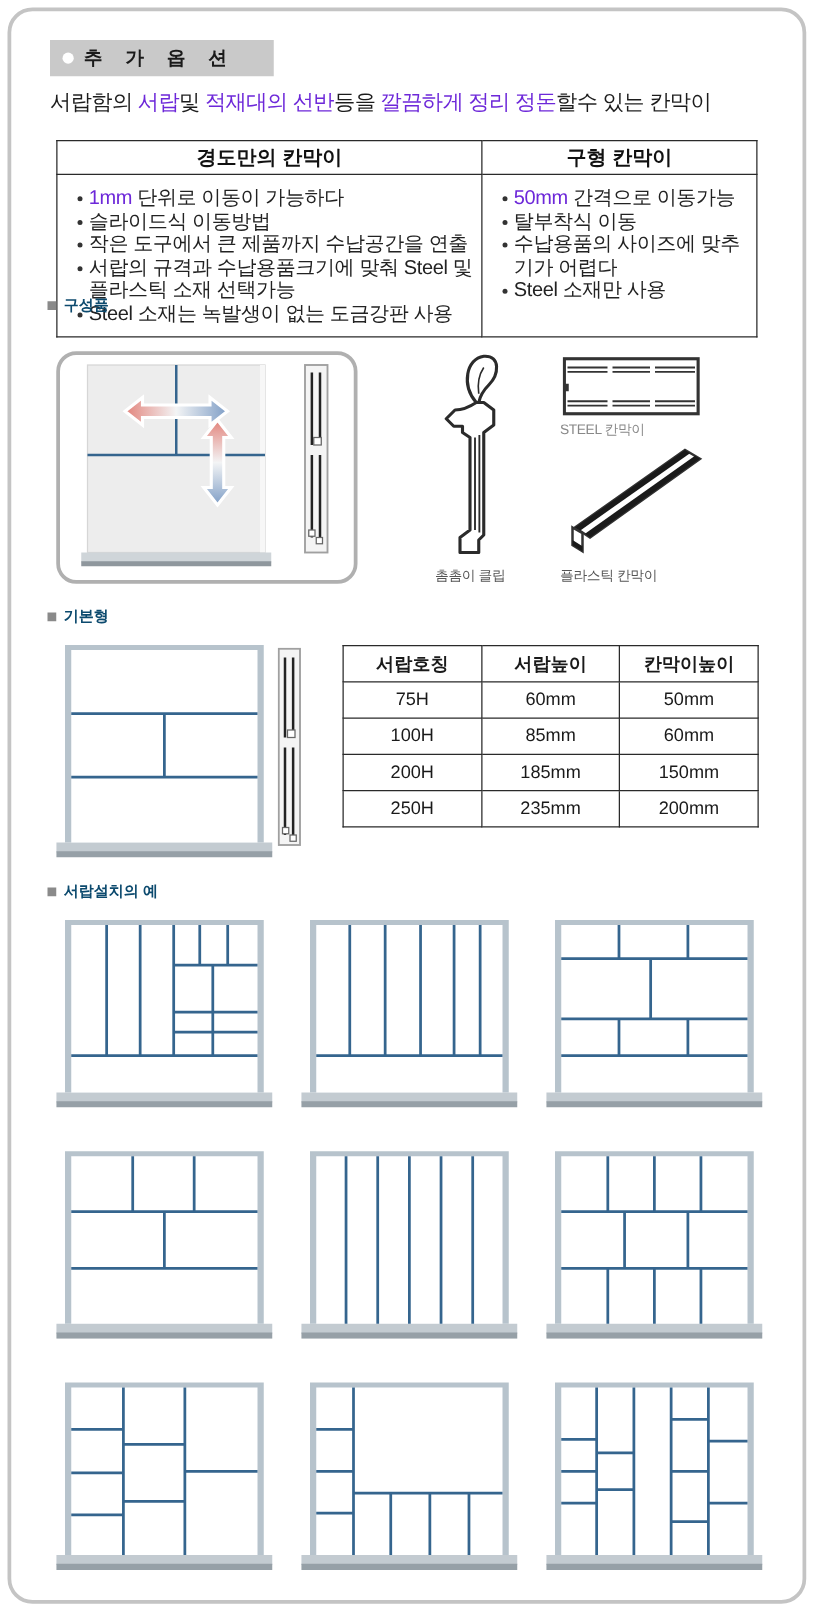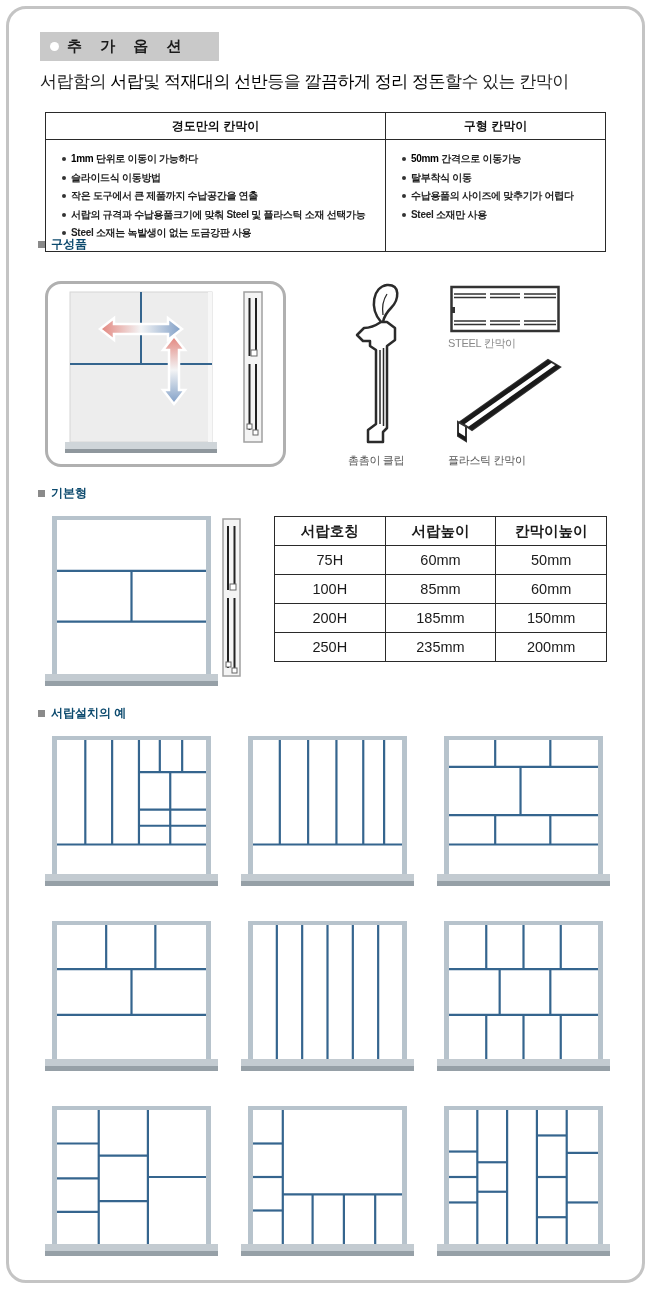--- a/index.html
+++ b/index.html
@@ -7,30 +7,30 @@
   #page{position:relative;width:651px;height:1289px;background:#fff;overflow:hidden;}
   .page-border{position:absolute;left:6px;top:6px;right:6px;bottom:6px;border:3px solid #c4c4c4;border-radius:20px;pointer-events:none;}
 
   
   .badge{position:absolute;left:40px;top:32px;background:#c9c9c9;padding:5px 30px 5px 10px;display:flex;align-items:center;gap:8px;}
   .badge .dot-w{width:9px;height:9px;border-radius:50%;background:#fff;display:inline-block;}
   .badge .label{font-size:15px;font-weight:bold;letter-spacing:7px;color:#1a1a1a;}
 
   
   .title{position:absolute;left:40px;top:70px;font-size:17px;color:#1c1c1c;letter-spacing:-0.5px;}
-  .red{color:#000000;}
+  .red{color:#6d28d9;}
   .soft{color:#e0837c;}
 
   
   table.cmp{position:absolute;left:45px;top:112px;width:561px;border-collapse:collapse;table-layout:fixed;}
   table.cmp th,table.cmp td{border:1.5px solid #2a2a2a;}
-  table.cmp th{height:24px;font-size:12px;font-weight:bold;text-align:center;color:#111;}
+  table.cmp th{height:24px;font-size:16px;font-weight:bold;text-align:center;color:#111;}
   table.cmp td{vertical-align:top;padding:10px 6px 8px 16px;height:88px;}
   table.cmp col.c1{width:340px;}
-  .bullet{font-size:10px;line-height:18.5px;letter-spacing:-0.3px;color:#222;display:flex;align-items:flex-start;gap:5px;font-weight:bold;}
+  .bullet{font-size:16px;line-height:18.5px;letter-spacing:-0.3px;color:#222;display:flex;align-items:flex-start;gap:5px;}
   .bullet .dot{width:4px;height:4px;border-radius:50%;background:#333;margin-top:7px;flex:none;}
 
   
   .sec{position:absolute;display:flex;align-items:center;gap:6px;font-size:12px;font-weight:bold;color:#0c4a6e;}
   .sec .sq{width:7px;height:7px;background:#8a8a8a;display:inline-block;}
   .note{position:absolute;left:40px;top:258px;font-size:11.5px;color:#333;letter-spacing:-0.3px;}
 
   
   .round-box{position:absolute;left:45px;top:281px;width:241px;height:186px;border:3px solid #b0b0b0;border-radius:16px;box-sizing:border-box;}
   .diagram-label{position:absolute;font-size:11px;color:#555;text-align:left;letter-spacing:-0.3px;}

